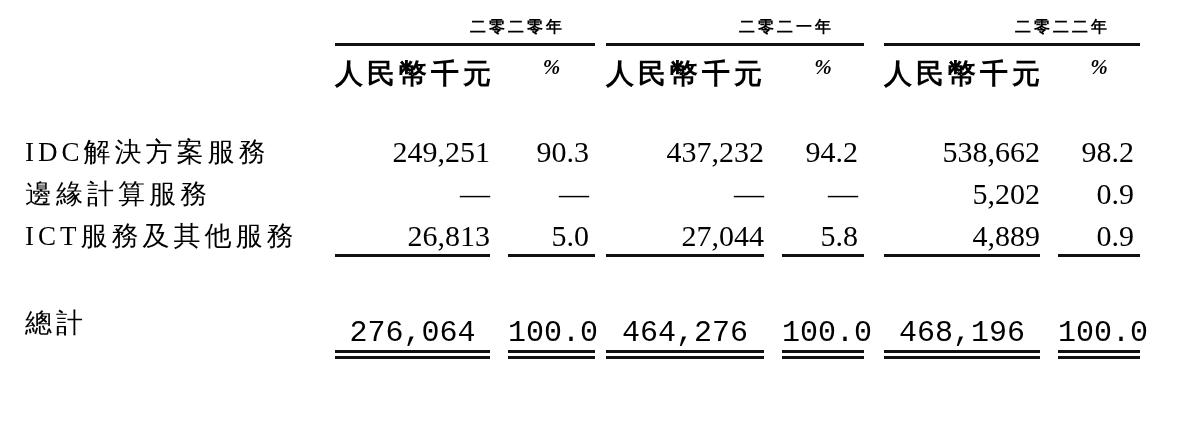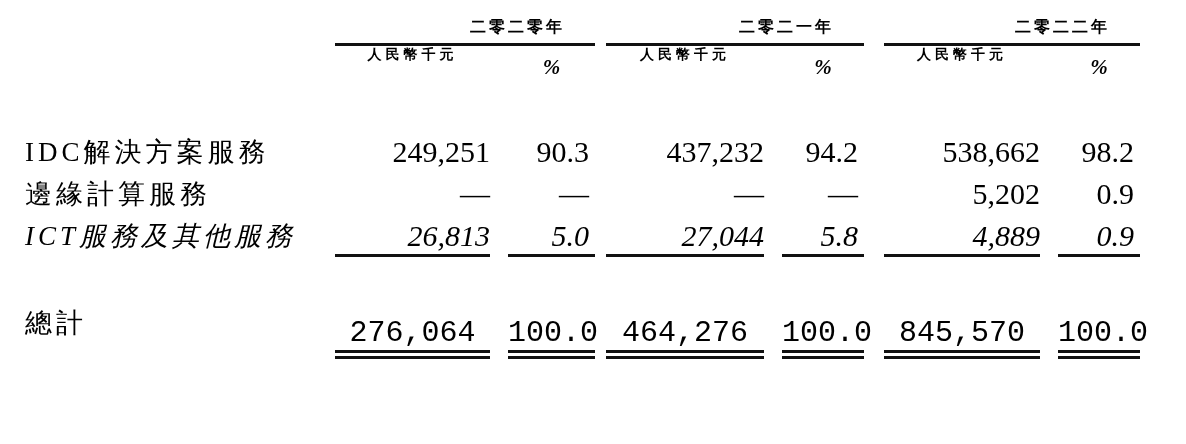--- a/index.html
+++ b/index.html
@@ -23,30 +23,30 @@
   
   .r-year{height:44px;}
   .year{
     text-align:right;vertical-align:bottom;padding-bottom:5px;padding-right:30px;
     font-weight:bold;font-size:16px;letter-spacing:3px;
     border-bottom:3px solid #111;
   }
   
   .r-sub{height:94px;}
   .sub{
-    text-align:center;vertical-align:top;
-    font-weight:bold;font-size:14px;letter-spacing:4px;
+    text-align:center;vertical-align:top;padding-top:9px;
+    font-weight:bold;font-size:28px;letter-spacing:4px;
   }
   .pcth{
     text-align:center;vertical-align:top;padding-top:9px;
     font-weight:bold;font-style:italic;font-size:21px;
   }
   
   .r-data{height:42px;}
-  .r-data3{height:33px;font-style:italic;}
+  .r-data3{height:33px;}
   .lbl{font-size:27px;letter-spacing:4px;text-align:left;vertical-align:top;line-height:28px;}
   .amt{font-size:30px;text-align:right;vertical-align:top;line-height:28px;}
   .pct{font-size:30px;text-align:right;vertical-align:top;line-height:28px;padding-right:6px;}
   .r-data3 .amt,.r-data3 .pct{border-bottom:3px solid #111;}
   
   .r-gap{height:56px;}
   .r-total{height:39px;font-family:Liberation Mono, monospace;}
   .r-total td{vertical-align:bottom;}
   .r-total .lbl{padding-bottom:15px;}
   .r-total .amt,.r-total .pct{padding-bottom:3px;border-bottom:9px double #111;text-align:center;}
@@ -149,19 +149,19 @@
     <tr class="r-total">
       <td class="lbl">總計</td>
       <td class="amt">276,064</td>
       <td></td>
       <td class="pct">100.0</td>
       <td></td>
       <td class="amt">464,276</td>
       <td></td>
       <td class="pct">100.0</td>
       <td></td>
-      <td class="amt">845,570</td>
+      <td class="amt">468,196</td>
       <td></td>
       <td class="pct">100.0</td>
     </tr>
   </tbody>
     </table>
 </div>
 
 </body></html>

